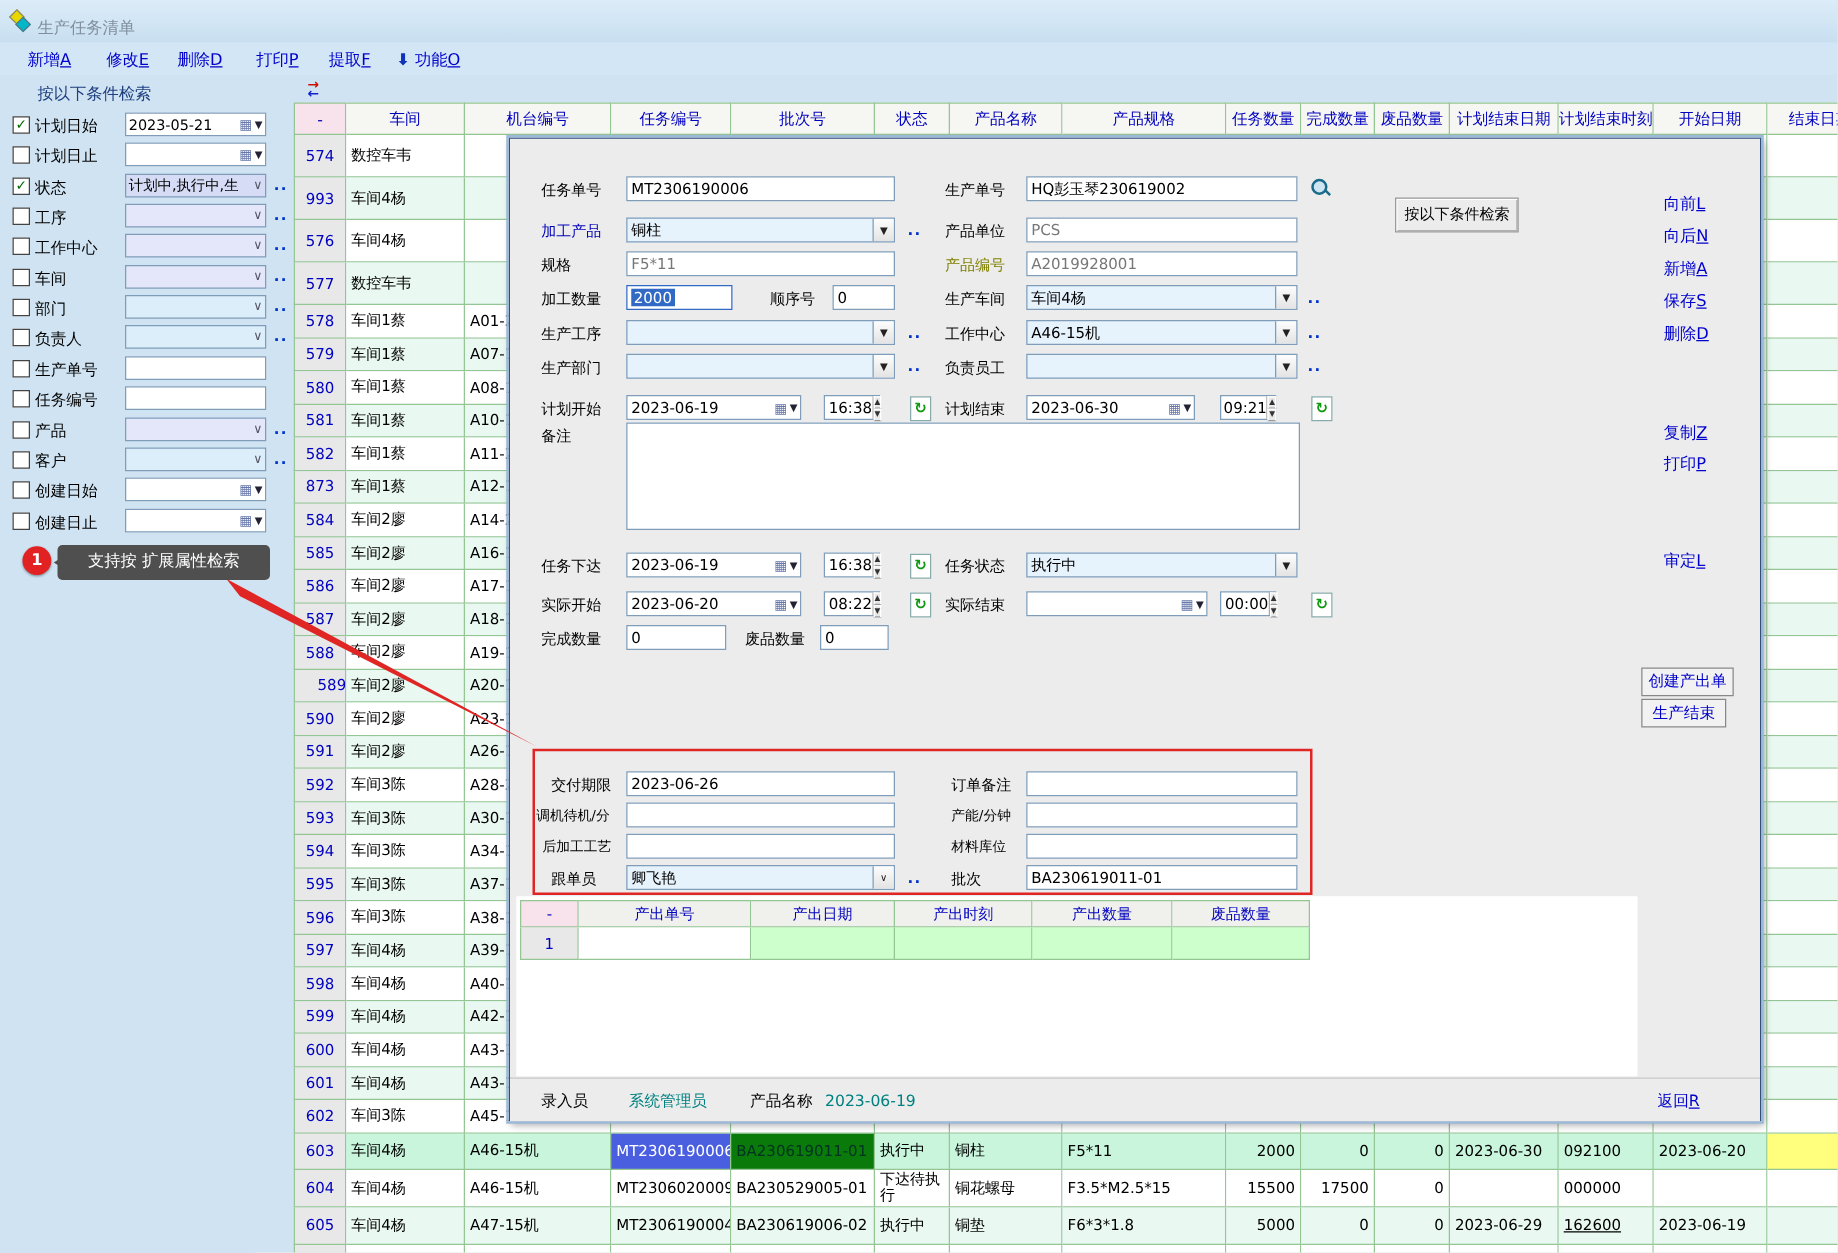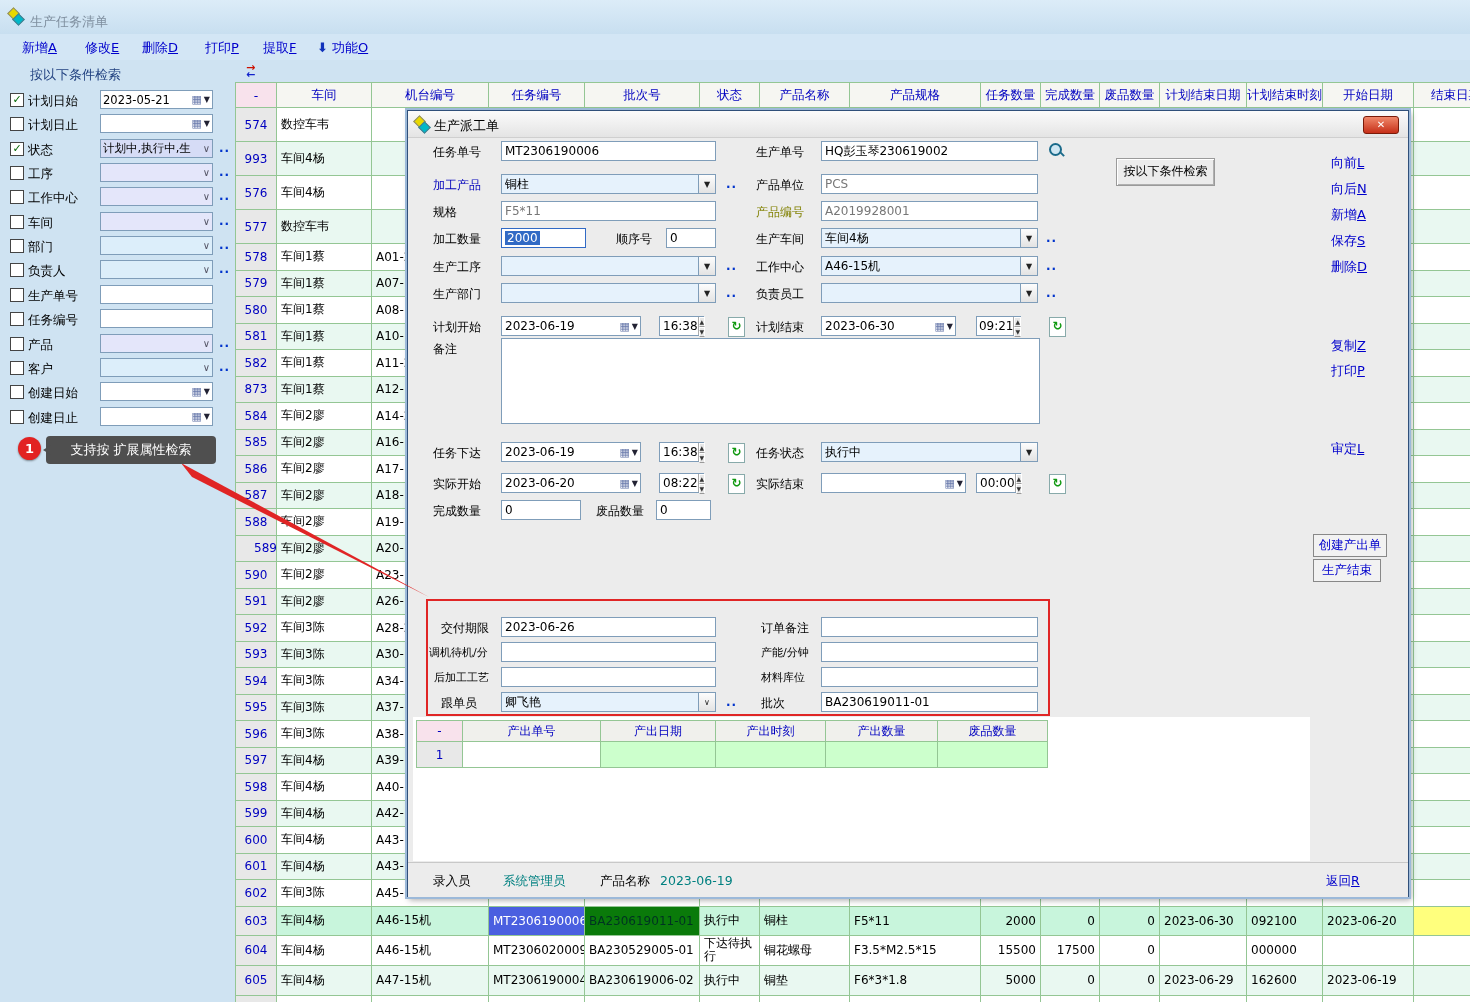--- a/index.html
+++ b/index.html
@@ -792,21 +792,21 @@
       <div class="tc dcell" style="width: 117px;">A47-15机</div>
       <div class="tc dcell" style="width: 96px;">MT2306190004</div>
       <div class="tc dcell" style="width: 115px;">BA230619006-02</div>
       <div class="tc dcell" style="width: 60px;">执行中</div>
       <div class="tc dcell" style="width: 90px;">铜垫</div>
       <div class="tc dcell" style="width: 131px;">F6*3*1.8</div>
       <div class="tc dcell c-right" style="width: 60px;">5000</div>
       <div class="tc dcell c-right" style="width: 59px;">0</div>
       <div class="tc dcell c-right" style="width: 60px;">0</div>
       <div class="tc dcell" style="width: 87px;">2023-06-29</div>
-      <div class="tc dcell" style="width: 76px;">162600</div>
+      <div class="tc dcell" style="width: 76px; text-decoration: underline;">162600</div>
       <div class="tc dcell" style="width: 91px;">2023-06-19</div>
       <div class="tc dcell" style="width: 85px;"></div>
     </div>
     <div class="trow " style="height: 30px;">
       <div class="tc rownum" style="width: 42px;">606</div>
       <div class="tc dcell" style="width: 95px;">车间4杨</div>
       <div class="tc dcell" style="width: 117px;">A51-15机</div>
       <div class="tc dcell" style="width: 96px;">MT2306190033</div>
       <div class="tc dcell" style="width: 115px;">BA230619003-02</div>
       <div class="tc dcell" style="width: 60px;">执行中</div>
@@ -816,28 +816,20 @@
       <div class="tc dcell c-right" style="width: 59px;">0</div>
       <div class="tc dcell c-right" style="width: 60px;">0</div>
       <div class="tc dcell" style="width: 87px;">2023-07-10</div>
       <div class="tc dcell" style="width: 76px;">082100</div>
       <div class="tc dcell" style="width: 91px;">2023-06-20</div>
       <div class="tc dcell" style="width: 85px;"></div>
     </div>
   </div>
 
 <div id="dialog">
-  <div class="dlg-titlebar">
-    <span class="app-icon" style="left:6px;top:5px;">
-        <span class="d1"></span>
-        <span class="d2"></span>
-      </span>
-    <span class="dlg-title">生产派工单</span>
-    <span class="btn-close">✕</span>
-  </div>
 
   <span class="dlbl" style="left:25px;top:31px;">任务单号</span>
   <div class="din" style="left:93px;top:30px;width:215px;">
       <span>MT2306190006</span>
     </div>
   <span class="dlbl" style="left:348px;top:31px;">生产单号</span>
   <div class="din" style="left:413px;top:30px;width:217px;">
       <span>HQ彭玉琴230619002</span>
     </div>
   <span class="maglass" style="left:640px;top:31px;">

